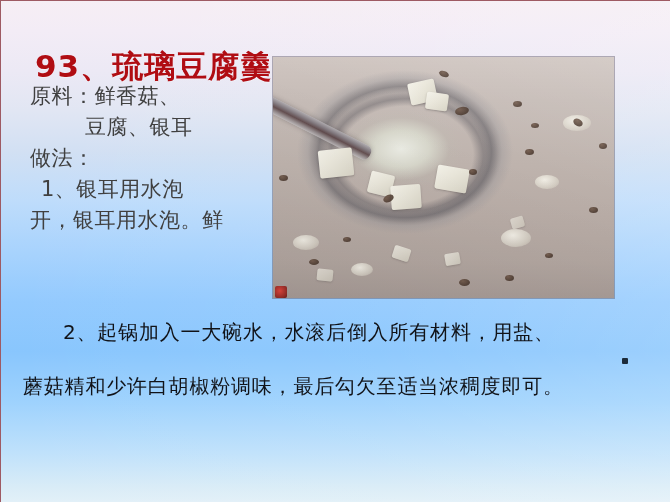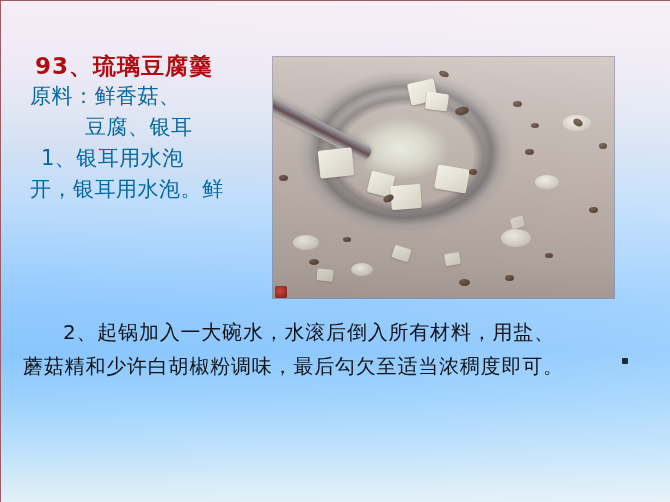--- a/index.html
+++ b/index.html
@@ -57,27 +57,27 @@
   
   .text-col {
     position: absolute;
     left: 0;
     top: 50px;
     width: 262px;
   }
 
   .cn {
     font-family: "DejaVu Sans", "Liberation Sans", sans-serif;
-    color: #0369a1;
+    color: #404040;
     letter-spacing: 0.5px;
     white-space: nowrap;
   }
 
   .title-line {
-    font-size: 23px;
+    font-size: 31px;
     font-weight: bold;
     color: #b00d13;
     letter-spacing: 1px;
     padding-left: 34px;
     line-height: 30px;
     white-space: nowrap;
     text-shadow: 0 1px 0 rgba(255,255,255,0.35);
   }
 
   .body-line {
@@ -98,21 +98,21 @@
   }
   .bottom-line {
     font-size: 20px;
     line-height: 34px;
     color: #111318;
     white-space: nowrap;
     font-family: "DejaVu Sans", "Liberation Sans", sans-serif;
     letter-spacing: 0.8px;
   }
   .bottom-line.l1 { padding-left: 62px; }
-  .bottom-line.l2 { padding-left: 22px; }
+  .bottom-line.l2 { padding-left: 22px; margin-top: 20px; }
 
   
   #photo-frame {
     position: absolute;
     left: 272px;
     top: 56px;
     width: 341px;
     height: 241px;
     overflow: hidden;
     box-shadow: 0 0 0 1px rgba(90,85,100,0.45);
@@ -210,20 +210,21 @@
   <div id="bg-right-wash"></div>
 
   <div class="text-col">
 
     <div class="title-line">93、琉璃豆腐羹</div>
 
     <div class="cn body-line">原料：鲜香菇、</div>
 
     <div class="cn body-line indent-1">豆腐、银耳</div>
 
+    <div class="cn body-line">做法：</div>
 
     <div class="cn body-line indent-2">1、银耳用水泡</div>
 
     <div class="cn body-line">开，银耳用水泡。鲜</div>
 
   </div>
 
   <div id="photo-frame">
     <div id="photo">
 

